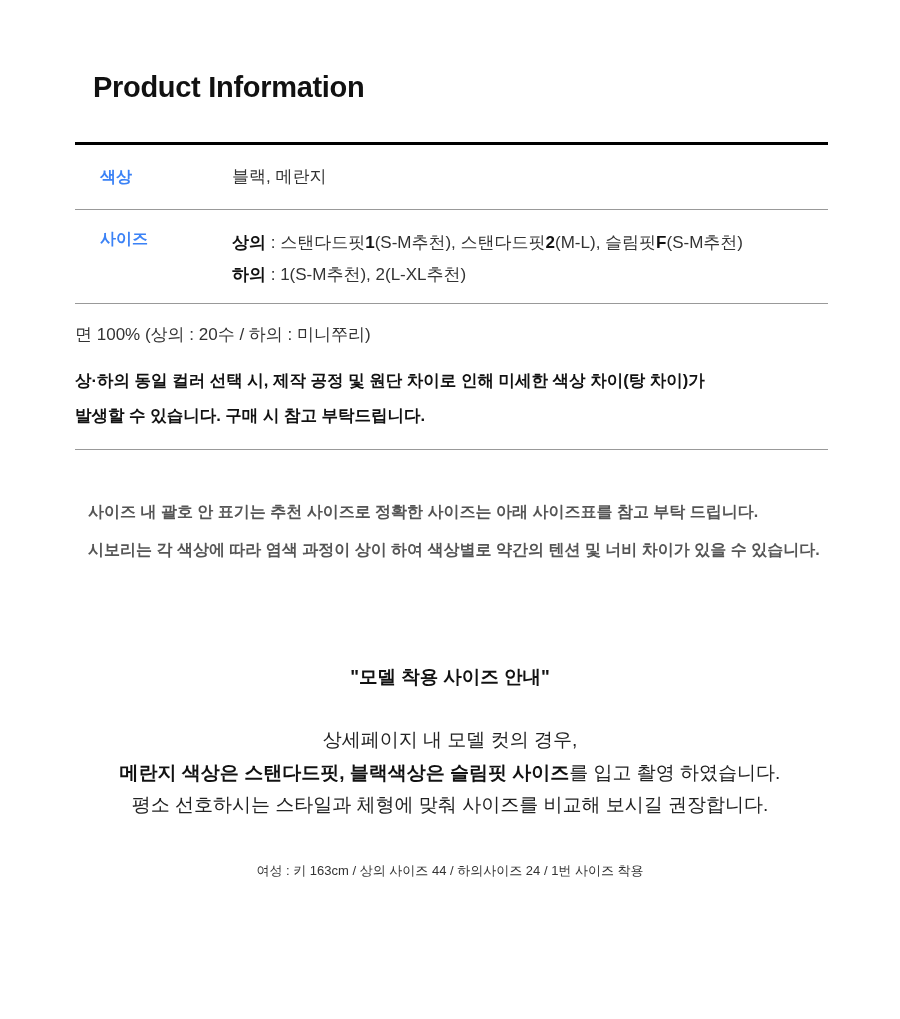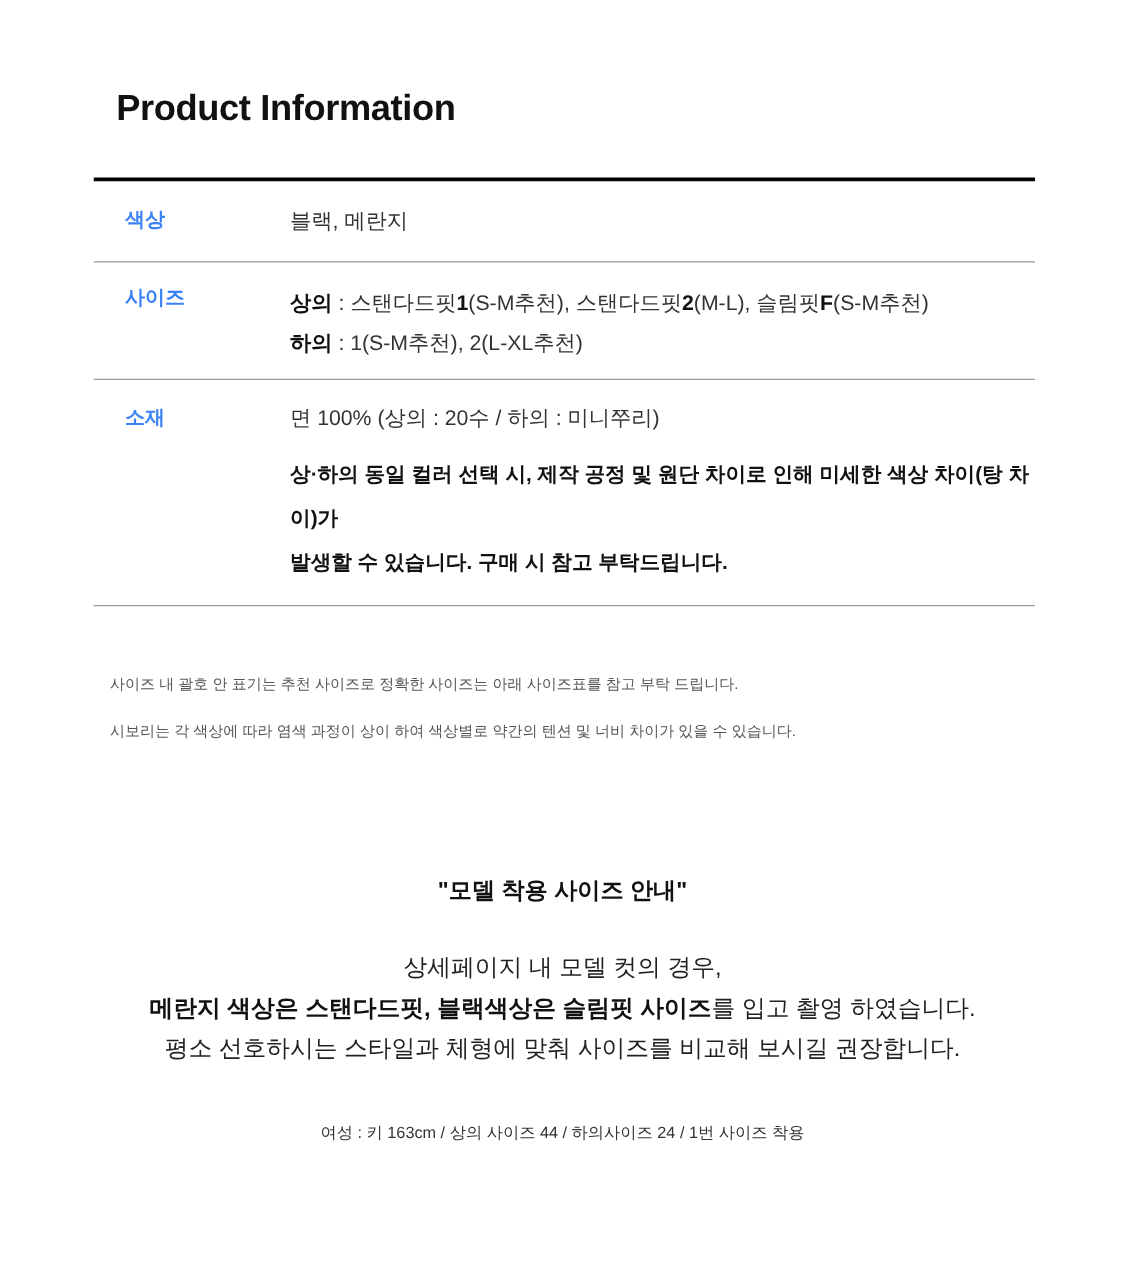--- a/index.html
+++ b/index.html
@@ -54,23 +54,24 @@
   .material-note {
     margin-top: 16px;
     font-weight: 700;
     color: #111;
     line-height: 35px;
     font-size: 16.5px;
   }
 
   .notes {
     margin: 43px 60px 0 88px;
-    font-size: 12px;
+    font-size: 16px;
     color: #555;
     line-height: 38px;
+    font-weight: bold;
   }
 
   .model-section { margin-top: 95px; text-align: center; }
   .model-heading {
     font-size: 18.5px;
     font-weight: 700;
     color: #111;
     line-height: 26px;
   }
   .model-para {
@@ -100,21 +101,20 @@
 
   <div class="info-row row-size">
     <div class="row-label">사이즈</div>
     <div class="row-value">
       <div><span class="bold">상의</span><span> : 스탠다드핏</span><span class="bold">1</span><span>(S-M추천), 스탠다드핏</span><span class="bold">2</span><span>(M-L), 슬림핏</span><span class="bold">F</span><span>(S-M추천)</span></div>
       <div><span class="bold">하의</span><span> : 1(S-M추천), 2(L-XL추천)</span></div>
     </div>
   </div>
 
   <div class="info-row row-material">
-    <div class="row-label">소재</div>
     <div class="row-value">
       <div>면 100% (상의 : 20수 / 하의 : 미니쭈리)</div>
       <div class="material-note">
         <div>상·하의 동일 컬러 선택 시, 제작 공정 및 원단 차이로 인해 미세한 색상 차이(탕 차이)가</div>
         <div>발생할 수 있습니다. 구매 시 참고 부탁드립니다.</div>
       </div>
     </div>
   </div>
 
 </div>

